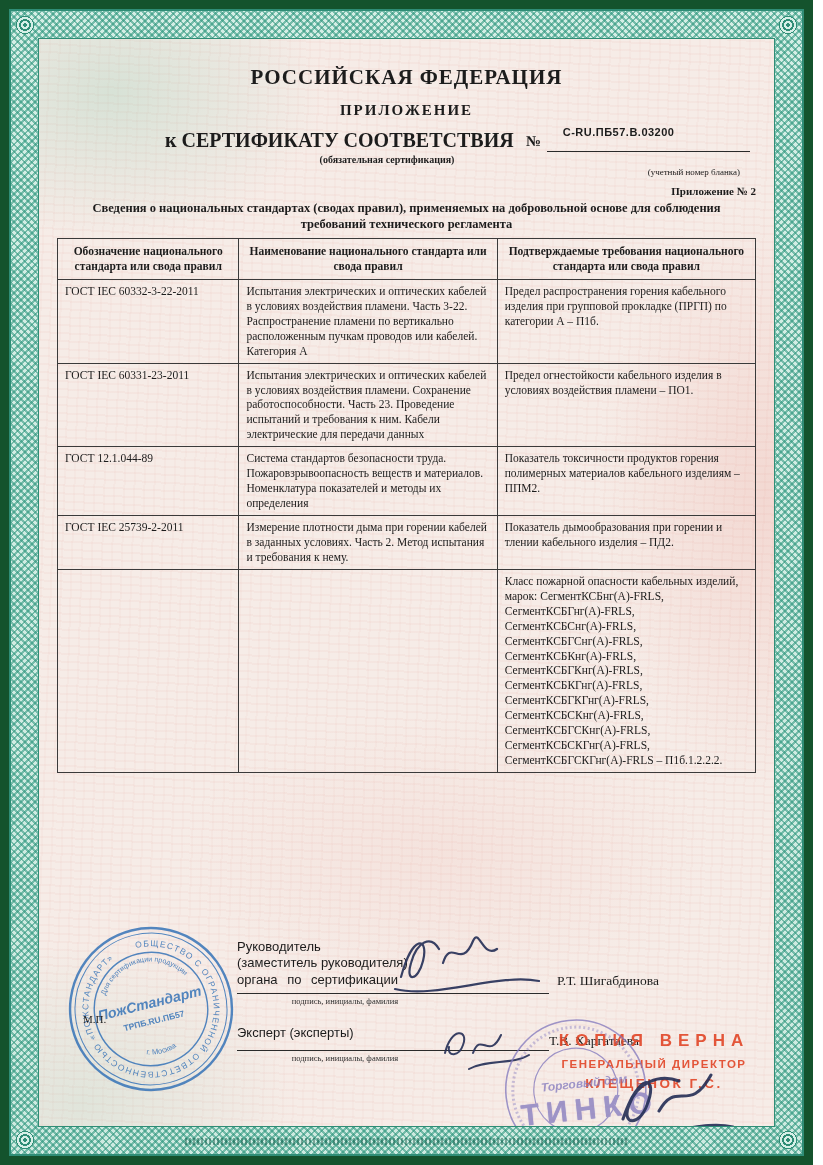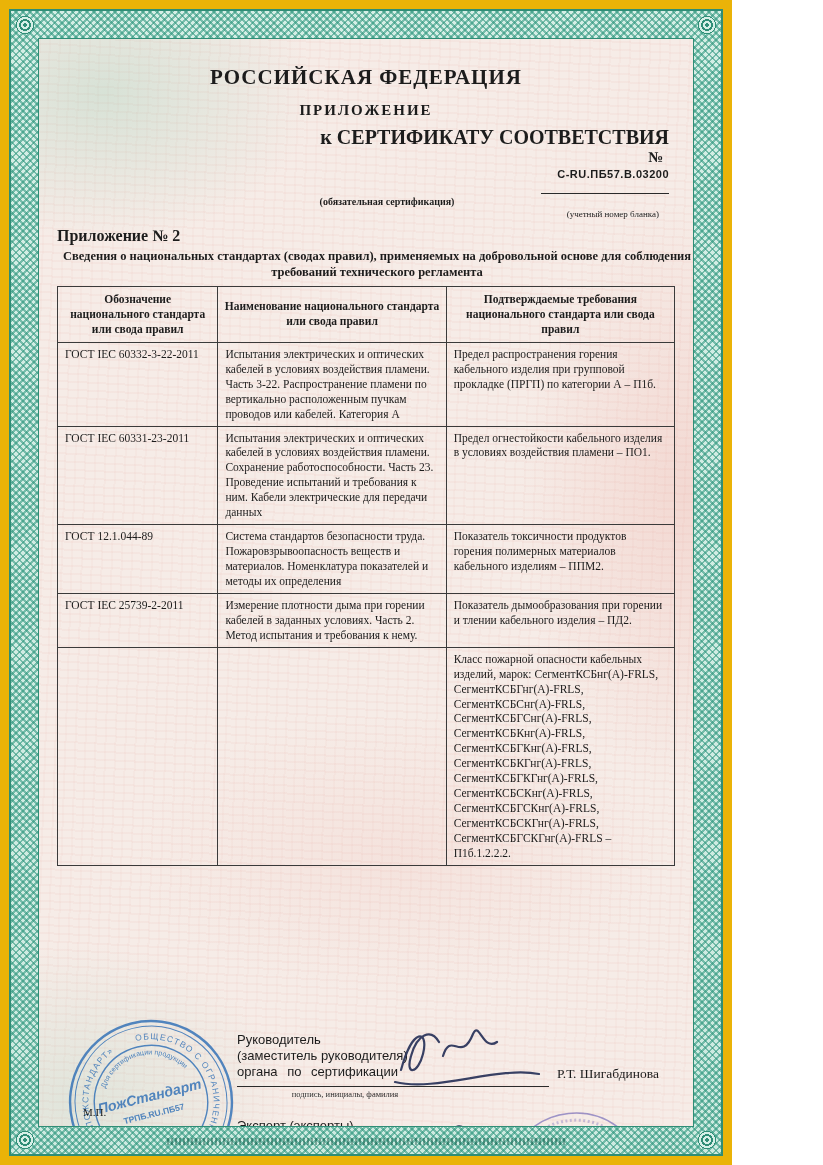--- a/index.html
+++ b/index.html
@@ -2,21 +2,21 @@
 <html><head>
 <meta charset="utf-8">
 <style>
   * { box-sizing: border-box; margin: 0; padding: 0; }
   html,body { width:823px; height:1165px; }
   body {
     font-family: "Liberation Serif", serif;
     background:#ffffff;
     color:#1c1c1c;
   }
-  .page { width:732px; height:1165px; background:#eab308; padding:9px; }
+  .page { width:813px; height:1165px; background:#14532d; padding:9px; }
 
   
   .frame {
     width:100%; height:100%;
     padding:27px; position:relative;
     border:2px solid #2f8d76;
     background:
       repeating-linear-gradient(45deg,  rgba(42,148,123,.55) 0 2px, transparent 2px 5px),
       repeating-linear-gradient(-45deg, rgba(42,148,123,.55) 0 2px, transparent 2px 5px),
       linear-gradient(#d4eee5,#cdeae0);
@@ -45,38 +45,38 @@
       radial-gradient(ellipse 300px 230px at 6% 98%,  rgba(135,199,170,.20), transparent 70%),
       radial-gradient(ellipse 380px 200px at 55% 75%, rgba(233,158,148,.12), transparent 70%),
       repeating-linear-gradient(3deg,  rgba(224,142,132,.07) 0 2px, transparent 2px 8px),
       repeating-linear-gradient(92deg, rgba(224,142,132,.05) 0 2px, transparent 2px 10px);
   }
   .content { padding:26px 18px 0; position:relative; }
 
   
   .country   { text-align:center; font-size:21px; font-weight:bold; letter-spacing:1px; margin-bottom:12px; }
   .doc-kind  { text-align:center; font-size:15px; font-weight:bold; letter-spacing:2px; margin-bottom:7px; }
-  .cert-line { display:flex; align-items:flex-end; margin:0 6px 0 108px;flex-direction:column; }
+  .cert-line { display:flex; align-items:flex-end; margin:0 6px 0 108px; }
   .cert-title{ font-size:20px; font-weight:bold; white-space:nowrap; }
   .no-sign   { font-size:15px; font-weight:bold; margin:0 6px 2px 12px; }
   .cert-number {
     flex:1; border-bottom:1.5px solid #2a2a2a; padding:0 0 13px 16px;
     font-family:"Liberation Sans", sans-serif; font-size:11px; font-weight:600; letter-spacing:.5px;
   }
   .cert-note { font-size:10px; font-weight:bold; text-align:center; width:300px; margin:2px 0 0 180px; }
   .tr-line   { display:flex; justify-content:flex-end; align-items:flex-end; margin:3px 8px 0 0; gap:14px; }
   .tr-label  { font-family:"Liberation Sans", sans-serif; font-size:13px; font-weight:bold; padding-bottom:2px; }
   .blank-number {
     width:185px; text-align:center; border-bottom:1.5px solid #2a2a2a; padding-bottom:1px;
     font-family:"DejaVu Sans Mono", monospace; font-size:15px; font-weight:bold;
     letter-spacing:5px; color:#e0543e;
   }
   .blank-note { text-align:right; font-size:9px; margin:2px 16px 0 0; }
 
-  .appendix-label { text-align:left; font-size:16px; font-weight:bold; margin-top:8px; }
+  .appendix-label { text-align:right; font-size:11px; font-weight:bold; margin-top:8px; }
   .appendix-desc  { text-align:center; font-size:12.5px; font-weight:bold; width:640px; margin:3px auto 0; line-height:1.28; }
 
   
   table.std-table {
     width:100%; border-collapse:collapse; margin-top:6px;
     font-size:11.5px; line-height:1.3;
   }
   .std-table th, .std-table td { border:1px solid #3a3a3a; padding:4px 7px; vertical-align:top; }
   .std-table th { text-align:center; vertical-align:middle; font-weight:bold; padding:5px 6px; }
   .std-table .w1 { width:26%; } .std-table .w2 { width:37%; } .std-table .w3 { width:37%; }

